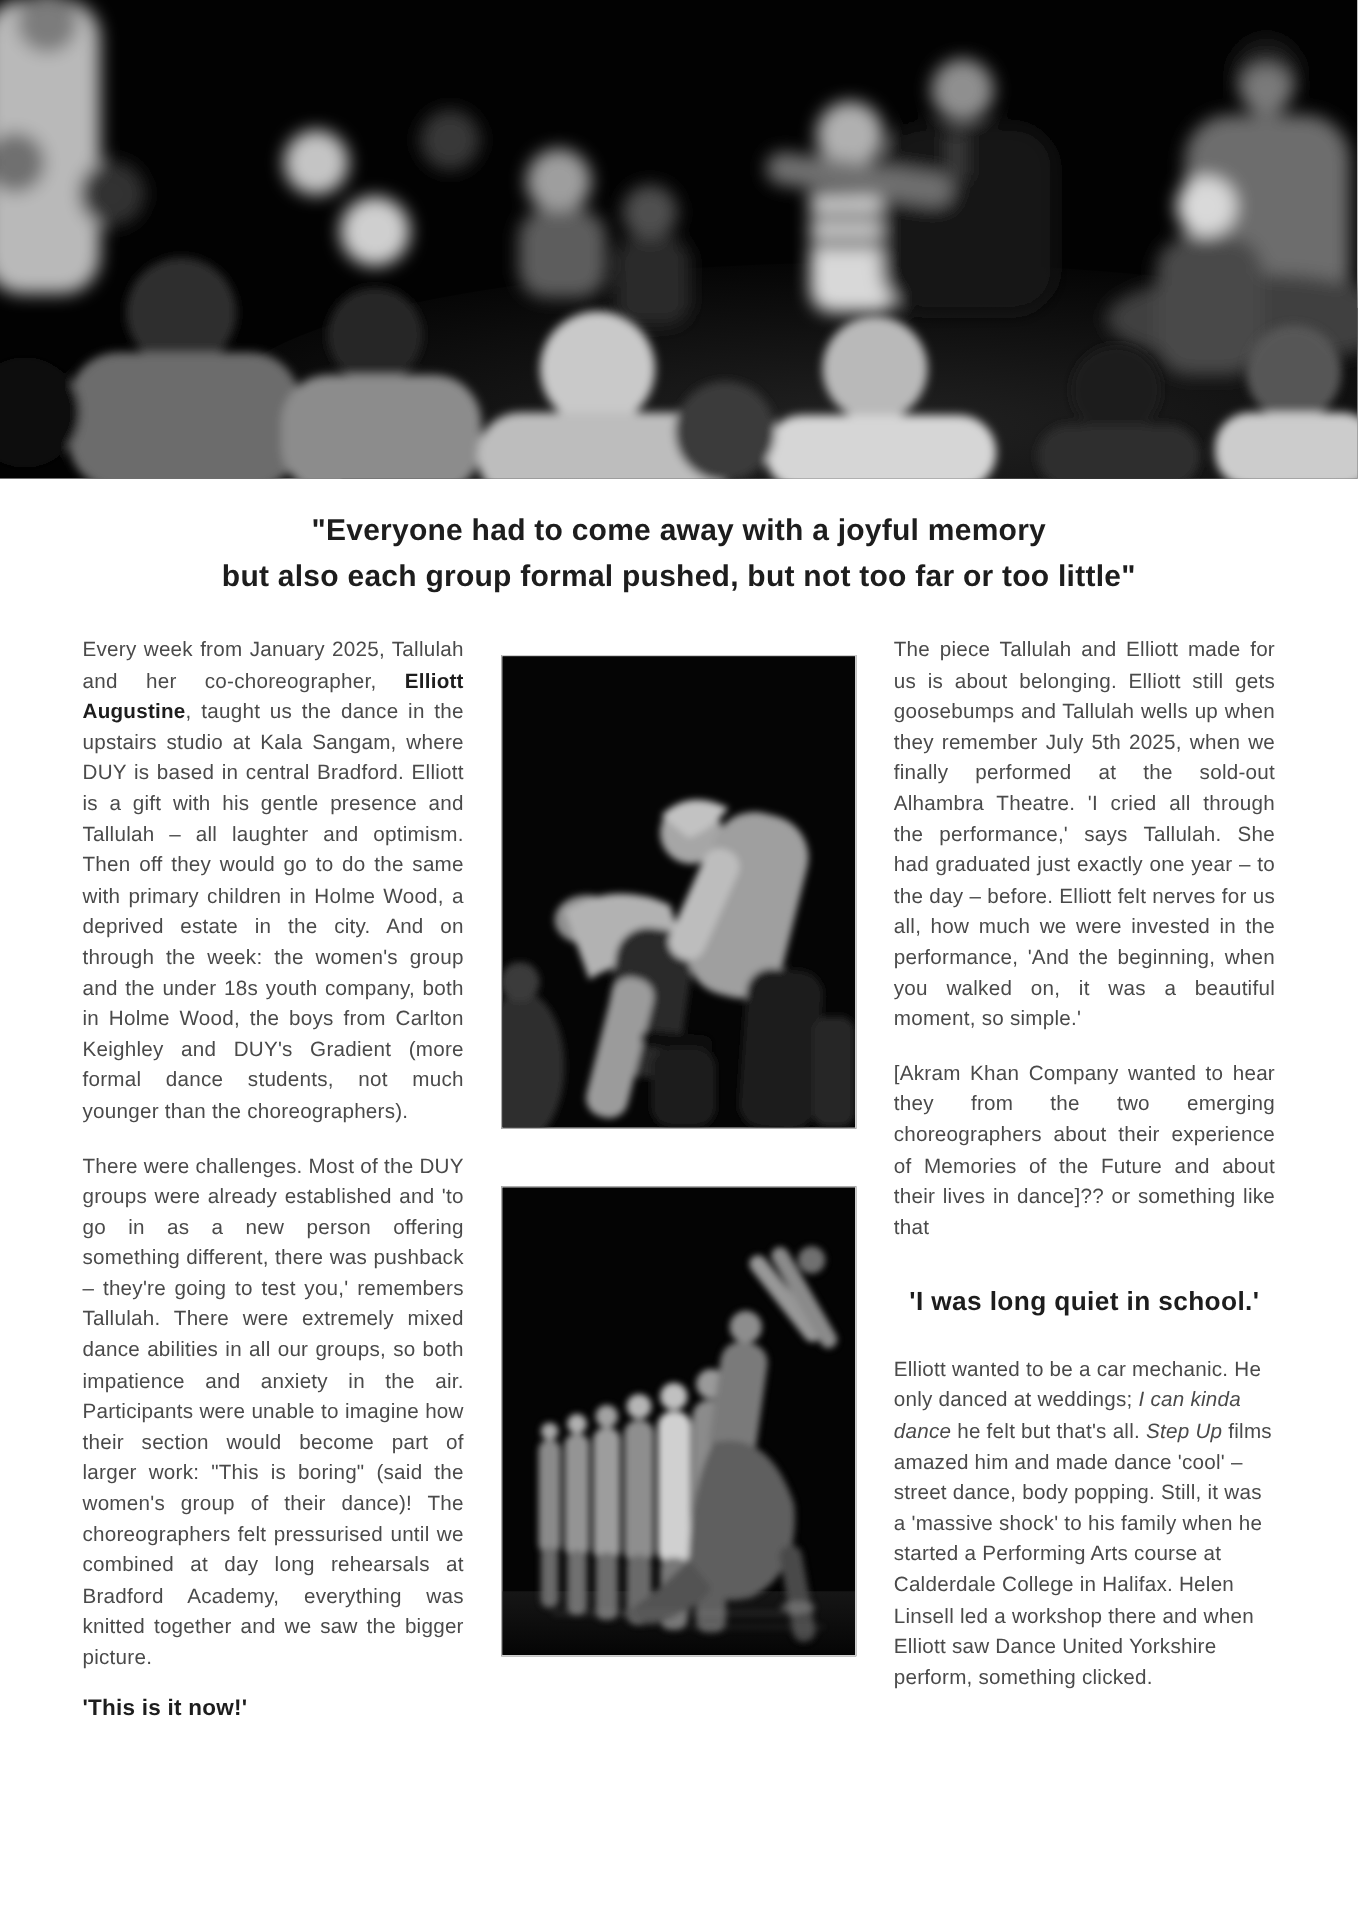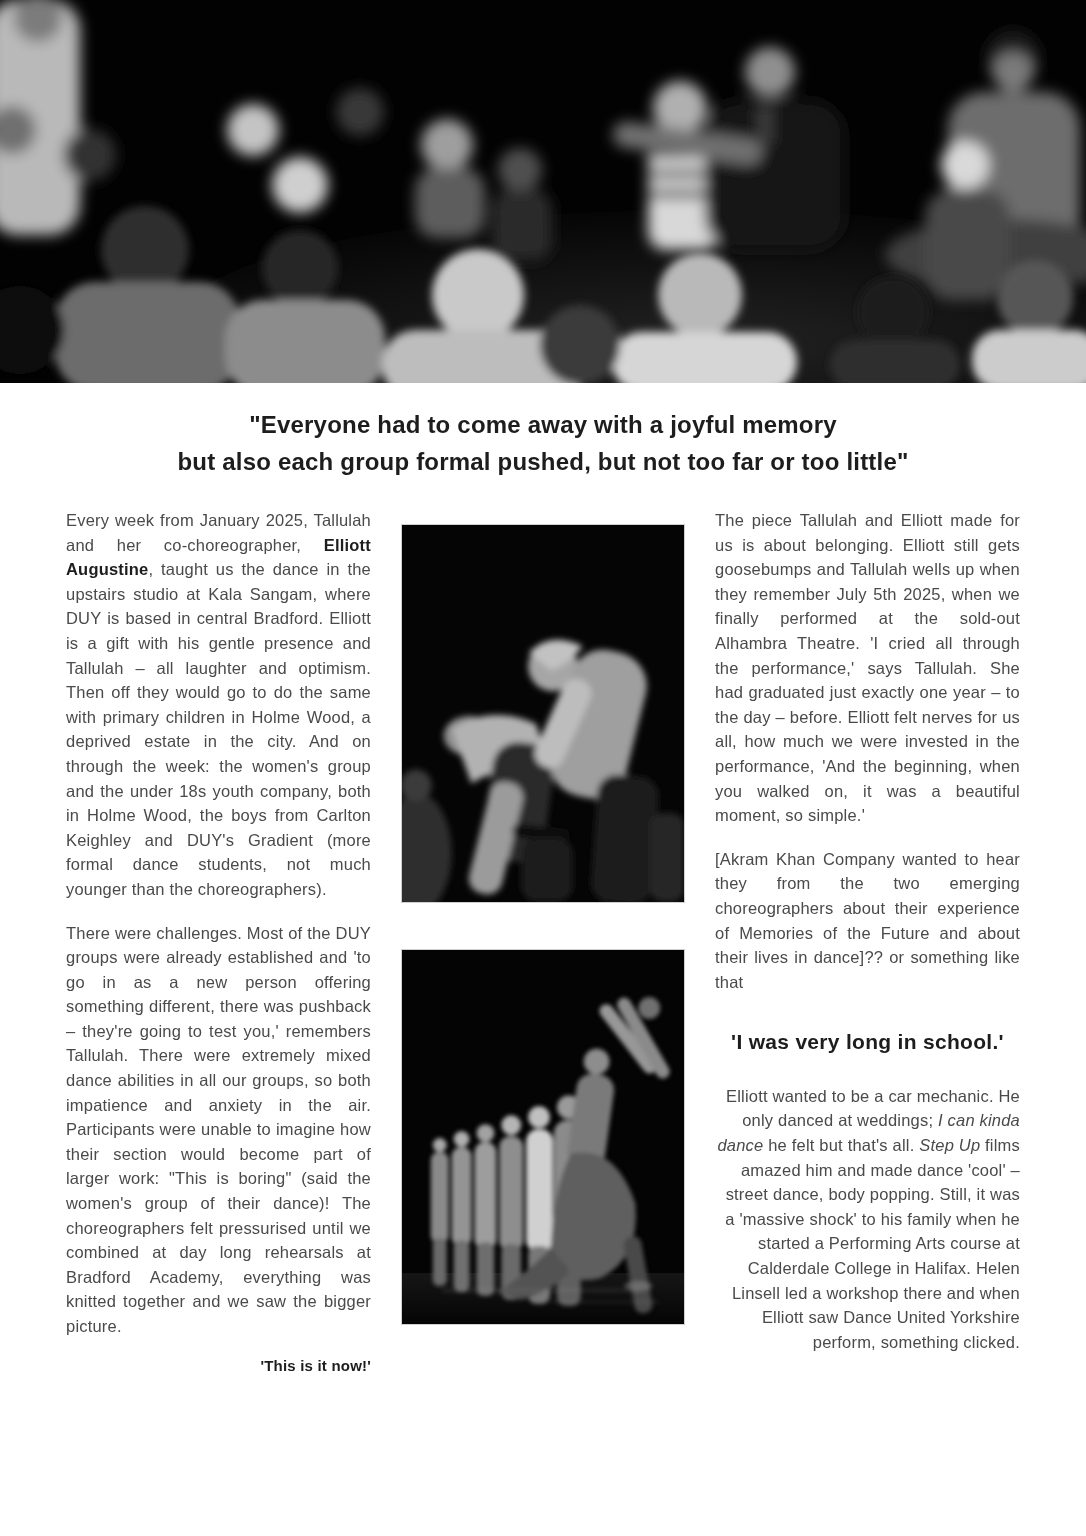--- a/index.html
+++ b/index.html
@@ -46,26 +46,26 @@
   .col-photos{
     width:284px;
     flex:0 0 284px;
     padding-top:16px;
   }
   .col-text p{
     margin:0 0 19px 0;
     text-align:justify;
     text-justify:inter-word;
   }
-  .col-text p.ragged{text-align:right;}
+  .col-text p.ragged{text-align:left;}
   .callout{
-    text-align:right;
+    text-align:left;
     font-weight:700;
     color:var(--heading);
-    font-size:15px;
+    font-size:18px;
     margin-top:-4px;
   }
   .subheading{
     text-align:center;
     font-weight:700;
     color:var(--heading);
     font-size:21px;
     letter-spacing:.3px;
     margin:36px 0 29px 0;
   }
@@ -236,17 +236,17 @@
         <rect x="40" y="340" width="200" height="5" rx="2" fill="#bdbdbd" opacity="0.10"></rect>
         <rect x="150" y="352" width="110" height="4" rx="2" fill="#bdbdbd" opacity="0.08"></rect>
         <ellipse cx="238" cy="338" rx="14" ry="5" fill="#8f8f8f" opacity="0.5"></ellipse>
       </g>
     </svg>
   </div>
 
   <div class="col-text">
     <p><span>The piece Tallulah and Elliott made for us is about belonging. Elliott still gets goosebumps and Tallulah wells up when they remember July 5th 2025, when we finally performed at the sold-out Alhambra Theatre. 'I cried all through the performance,' says Tallulah. She had graduated just exactly one year – to the day – before. Elliott felt nerves for us all, how much we were invested in the performance, 'And the beginning, when you walked on, it was a beautiful moment, so simple.'</span></p>
     <p><span>[Akram Khan Company wanted to hear they from the two emerging choreographers about their experience of Memories of the Future and about their lives in dance]?? or something like that</span></p>
-    <div class="subheading">'I was very long in school.'</div>
+    <div class="subheading">'I was long quiet in school.'</div>
     <p class="ragged"><span>Elliott wanted to be a car mechanic. He only danced at weddings; </span><span style="font-style: italic;">I can kinda dance</span><span> he felt but that's all. </span><span style="font-style: italic;">Step Up</span><span> films amazed him and made dance 'cool' – street dance, body popping. Still, it was a 'massive shock' to his family when he started a Performing Arts course at Calderdale College in Halifax. Helen Linsell led a workshop there and when Elliott saw Dance United Yorkshire perform, something clicked.</span></p>
   </div>
 
 </div>
 
 </body></html>

